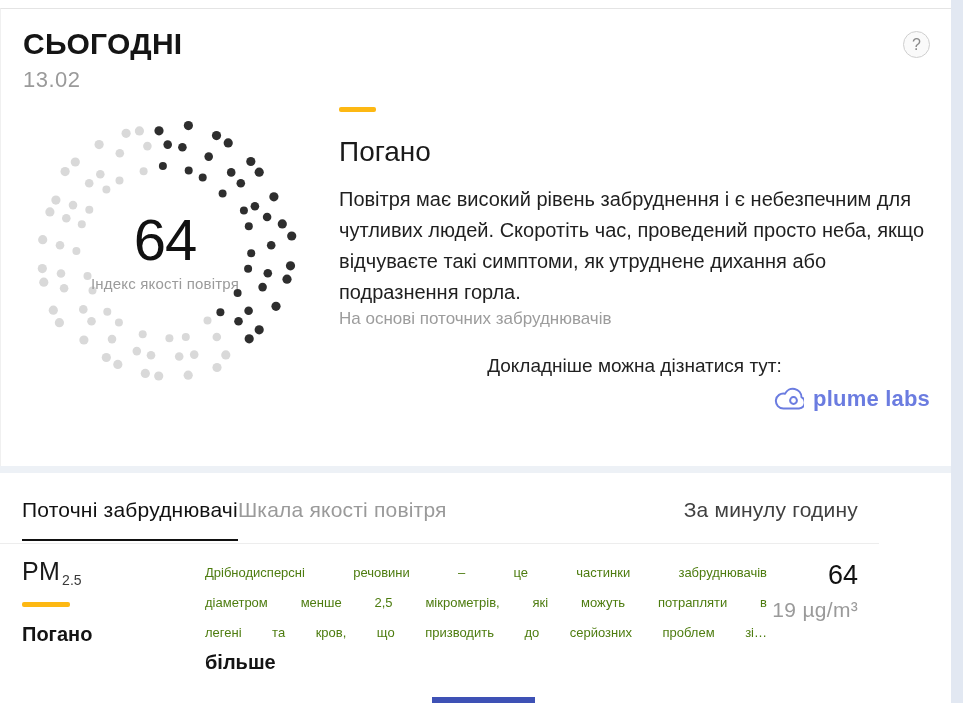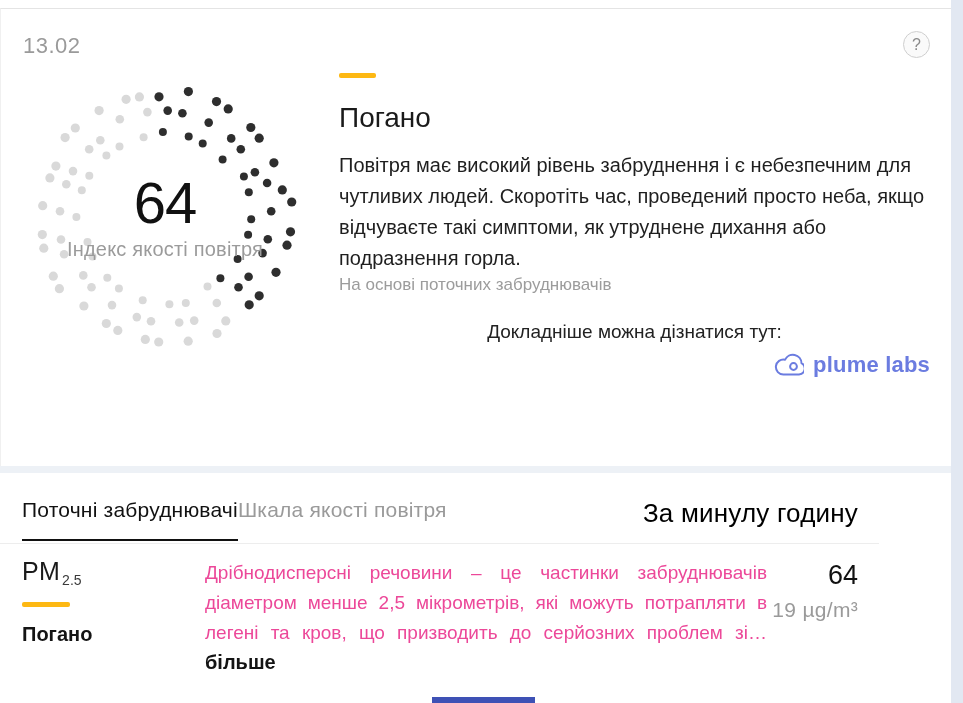--- a/index.html
+++ b/index.html
@@ -18,65 +18,66 @@
   .help { width:27px; height:27px; border-radius:50%; border:1px solid #cfcfcf; background:#fafafa;
     color:#8a8a8a; font-size:16px; display:flex; align-items:center; justify-content:center;
     margin:4px 0 0 0; cursor:pointer; }
 
   .content-row { display:flex; margin-top:2px; }
   .gauge-wrap { flex:0 0 316px; position:relative; height:300px; margin-top:6px; }
   .gauge-wrap svg { position:absolute; left:-8px; top:0; }
   .gauge-center { position:absolute; left:-8px; top:0; width:300px; height:300px;
     display:flex; flex-direction:column; align-items:center; justify-content:center; }
   .gauge-value { font-size:58px; font-weight:400; color:#111; line-height:1; letter-spacing:-1px; }
-  .gauge-label { font-size:20px; color:#9b9b9b; margin-top:6px; letter-spacing:.2px; }
+  .gauge-label { font-size:15px; color:#9b9b9b; margin-top:6px; letter-spacing:.2px; }
 
   .status-col { flex:1 1 auto; padding-top:12px; max-width:612px; }
   .accent-dash { width:37px; height:5px; background:#fdb813; border-radius:2px; }
   .status-title { font-size:28px; font-weight:400; color:#1a1a1a; margin-top:24px; }
   .status-desc { font-size:20px; line-height:31px; color:#1f1f1f; margin-top:16px; }
   .status-basis { font-size:17px; color:#9c9c9c; margin-top:1px; }
   .more-info { font-size:19px; color:#222; text-align:center; margin-top:26px; }
   .plume-row { display:flex; justify-content:flex-end; align-items:center; gap:9px; margin-top:9px; cursor:pointer; }
   .plume-text { font-size:22px; font-weight:700; color:#6b7ce0; letter-spacing:.2px; }
 
   
   .gap-band { position:absolute; left:0; top:466px; width:951px; height:7px; background:#edf1f6; }
 
   
   .card2 { position:absolute; left:0; top:473px; width:879px; height:230px; background:#fff; }
   .tabs-row { display:flex; align-items:flex-start; padding:25px 21px 0 22px; }
   .tab { font-size:21px; letter-spacing:.2px; cursor:pointer; padding-bottom:17px; }
   .tab.active { color:#111; border-bottom:2px solid #111; }
   .tab.inactive { color:#9a9a9a; }
-  .period { margin-left:auto; font-size:26px; color:#000000; letter-spacing:.2px; }
+  .period { margin-left:auto; font-size:21px; color:#404040; letter-spacing:.2px; }
 
   .pm-row { display:flex; border-top:1px solid #ededed; margin-top:2px; padding:13px 21px 0 22px; }
   .pm-left { flex:0 0 183px; }
   .pm-name { font-size:25px; color:#1a1a1a; letter-spacing:.3px; }
   .pm-sub { font-size:14px; color:#3a3a3a; vertical-align:-5px; margin-left:2px; }
   .pm-dash { width:48px; height:5px; background:#fdb813; border-radius:2px; margin-top:14px; }
   .pm-status { font-size:20px; font-weight:700; margin-top:16px; color:#141414; }
   .pm-mid { flex:0 0 562px; padding-top:1px; }
-  .pm-line { font-size:19px; line-height:30px; color:#ec4899; text-align:justify; text-align-last:justify; }
+  .pm-line { font-size:13px; line-height:30px; color:#4d7c0f; text-align:justify; text-align-last:justify; }
   .pm-more { font-size:20px; font-weight:700; color:#141414; margin-top:3px; cursor:pointer; display:inline-block; }
   .pm-right { flex:1 1 auto; text-align:right; padding-top:3px; }
   .pm-index { font-size:27px; color:#111; }
   .pm-conc { font-size:21px; color:#9a9a9a; margin-top:7px; letter-spacing:.3px; }
 
   .partial-bar { position:absolute; left:432px; top:697px; width:103px; height:6px; background:#3e51b5; }
 </style>
 </head>
 <body>
 
 <div class="edge-strip"></div>
 
 <div class="card1">
   <div class="hdr-row">
     <div>
+      <div class="title">СЬОГОДНІ</div>
       <div class="date">13.02</div>
     </div>
     <div class="help">?</div>
   </div>
 
   <div class="content-row">
     <div class="gauge-wrap">
       <svg id="gauge-svg" width="300" height="300" viewBox="0 0 300 300">
           <circle cx="144.0" cy="29.8" r="4.6" fill="#2e2e2e"></circle>
           <circle cx="173.4" cy="24.6" r="4.6" fill="#2e2e2e"></circle>

